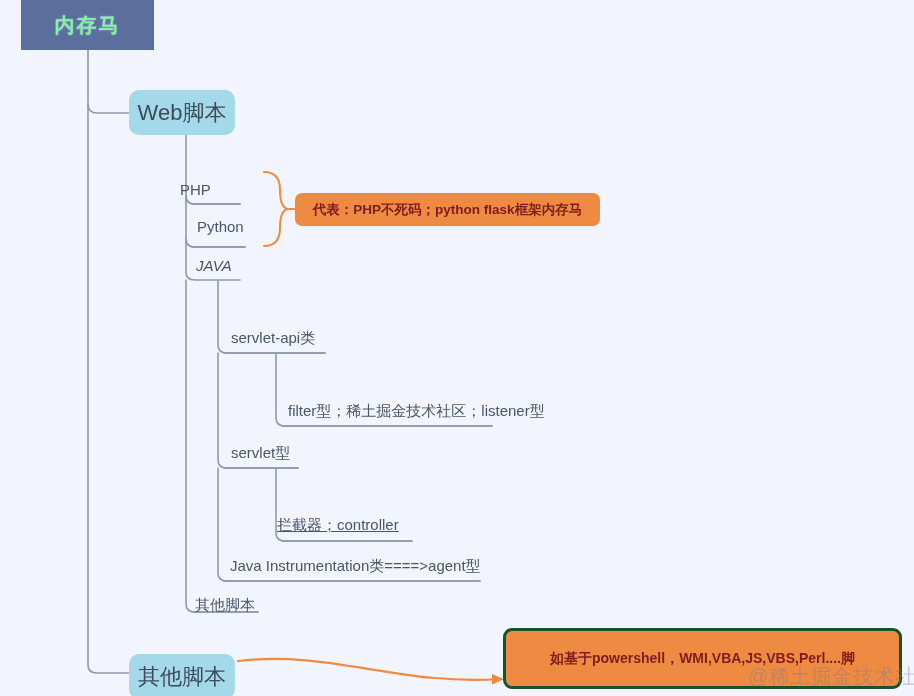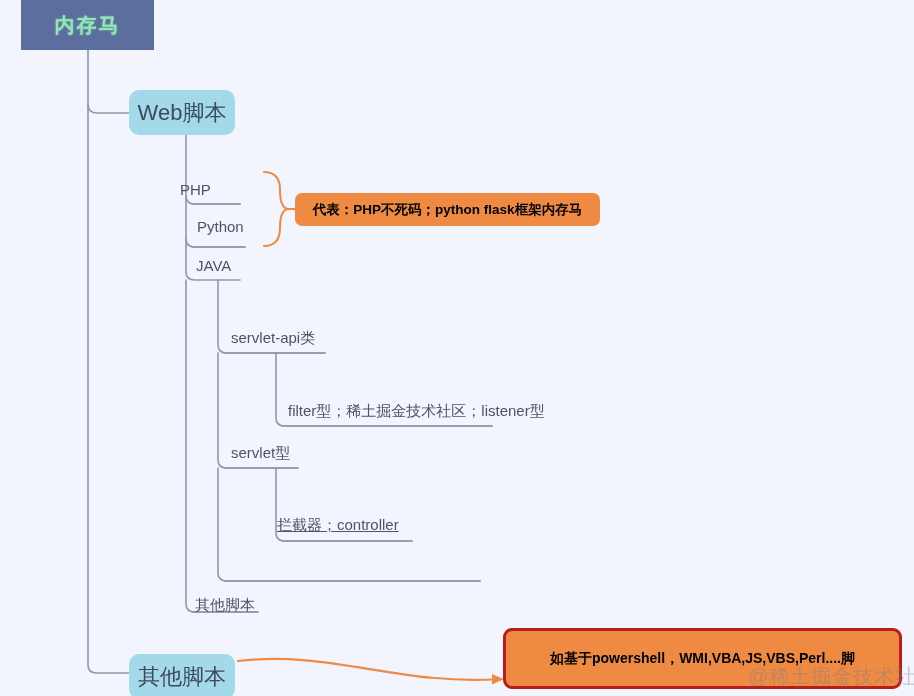--- a/index.html
+++ b/index.html
@@ -90,41 +90,41 @@
   .callout {
     position: absolute;
     background: #ef8a43;
     border-radius: 7px;
     box-sizing: border-box;
     display: flex;
     align-items: center;
     justify-content: center;
   }
   .callout .label {
-    color: #000000;
+    color: #7f1d1d;
     font-weight: bold;
     line-height: 1.32;
     text-align: center;
   }
   #callout-php {
     left: 295px;
     top: 193px;
     width: 305px;
     height: 33px;
   }
   #callout-php .label {
     font-size: 13.5px;
     white-space: nowrap;
   }
   #callout-other {
     left: 503px;
     top: 628px;
     width: 399px;
     height: 61px;
-    border: 3px solid #b91c1c;
+    border: 3px solid #14532d;
     border-radius: 9px;
     padding: 0 10px;
   }
   #callout-other .label {
     font-size: 14px;
   }
   
   .watermark {
     position: absolute;
     left: 748px;
@@ -193,30 +193,31 @@
   </div>
 
   <div class="topic-node" id="node-other">
     <span class="label">其他脚本</span>
   </div>
 
   <div class="leaf" style="left:180px; top:182px;">PHP</div>
 
   <div class="leaf" style="left:197px; top:219px;">Python</div>
 
-  <div class="leaf" style="left:196px; top:258px;">JAVA</div>
+  <div class="leaf" style="left:196px; top:258px;font-style:italic;">JAVA</div>
 
   <div class="leaf" style="left:231px; top:330px;">servlet-api类</div>
 
   <div class="leaf" style="left:288px; top:403px;">filter型；稀土掘金技术社区；listener型</div>
 
   <div class="leaf" style="left:231px; top:445px;">servlet型</div>
 
   <div class="leaf" style="left:277px; top:517px;text-decoration:underline;">拦截器；controller</div>
 
+  <div class="leaf" style="left:230px; top:558px;">Java Instrumentation类====&gt;agent型</div>
 
   <div class="leaf" style="left:195px; top:597px;">其他脚本</div>
 
   <div class="callout" id="callout-php">
     <span class="label">代表：PHP不死码；python flask框架内存马</span>
   </div>
 
   <div class="callout" id="callout-other">
     <span class="label">
       <span>如基于powershell，WMI,VBA,JS,VBS,Perl....脚</span><br>

